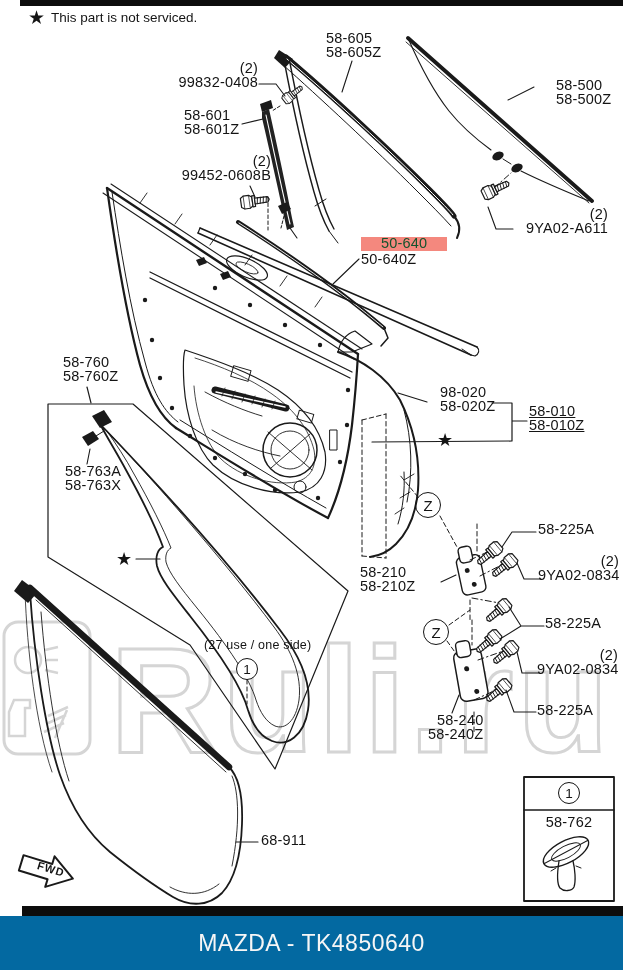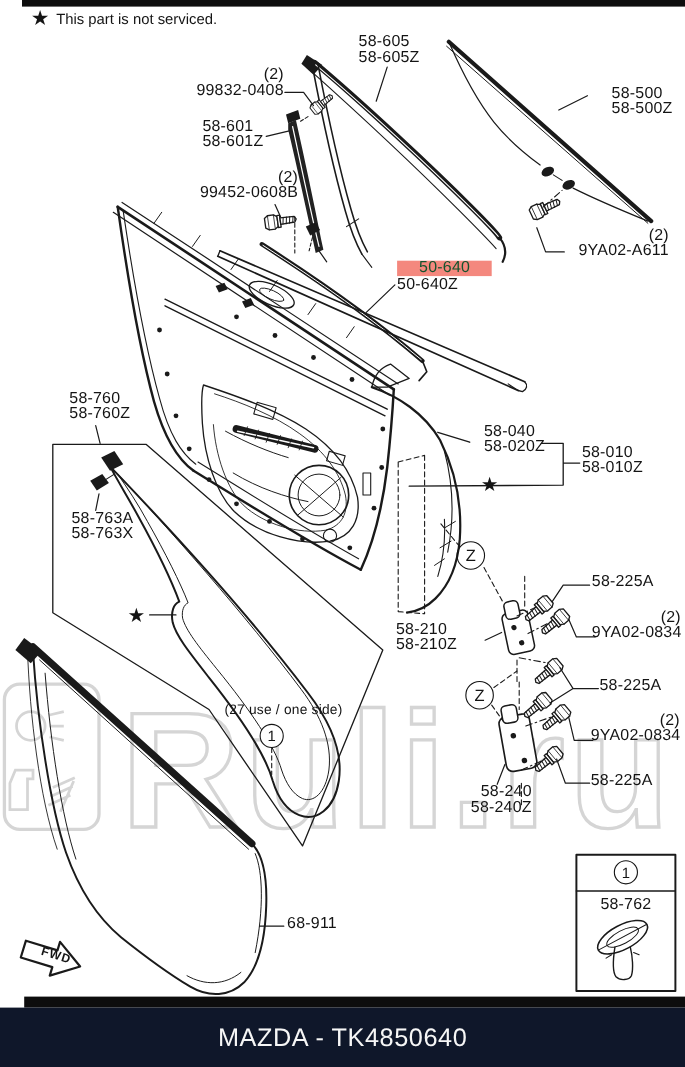--- a/index.html
+++ b/index.html
@@ -18,21 +18,21 @@
   .hl{background:#f4887e;color:#14532d;padding:0 20px;display:inline-block;}
   .circ{position:absolute;width:22px;height:22px;border:1.6px solid #141414;border-radius:50%;
         display:flex;align-items:center;justify-content:center;font-size:13.5px;
         background:#fff;z-index:4;box-sizing:border-box;}
   .circZ{width:26px;height:26px;font-size:15px;background:transparent;}
   .star{position:absolute;font-size:18px;line-height:18px;z-index:4;}
   .usenote{font-size:12.5px;}
   .fwd{position:absolute;left:33px;top:863px;width:36px;text-align:center;
        transform:rotate(17deg);font-size:11px;font-weight:bold;letter-spacing:1px;z-index:4;}
   .blackline{position:absolute;left:22px;right:0;top:906px;height:10px;background:#0d0d0d;z-index:3;}
-  .footer{position:absolute;left:0;right:0;top:916px;height:54px;background:#0f172a;
+  .footer{position:absolute;left:0;right:0;top:916px;height:54px;background:#0369a1;
           display:flex;align-items:center;justify-content:center;gap:16px;
           color:#f6f6f6;font-size:23px;letter-spacing:.5px;z-index:3;}
 </style>
 </head>
 <body>
 
 <svg width="623" height="970" viewBox="0 0 623 970">
   <defs>
     <g id="bolt" fill="#fff" stroke="#1a1a1a" stroke-width="1.2">
       <path d="M0,-4.5 L3,-6.5 L8.5,-6.5 L11.5,-4.5 L11.5,4.5 L8.5,6.5 L3,6.5 L0,4.5 Z"></path>
@@ -295,25 +295,25 @@
   <div><span class="hl">50-640</span></div>
   <div style="margin-top:2px;">50-640Z</div>
 </div>
 
 <div class="lbl" style="left:63px;top:356px;">
   <div>58-760</div>
     <div>58-760Z</div>
 </div>
 
 <div class="lbl" style="left:440px;top:386px;">
-  <div>58-040</div>
+  <div>98-020</div>
     <div>58-020Z</div>
 </div>
 
-<div class="lbl" style="left:529px;top:405px;">
+<div class="lbl" style="left:529px;top:405px;text-decoration:underline;">
   <div>58-010</div>
     <div>58-010Z</div>
 </div>
 
 <div class="lbl" style="left:65px;top:465px;">
   <div>58-763A</div>
     <div>58-763X</div>
 </div>
 
 <span class="star" style="left:437px;top:431px;">★</span>

